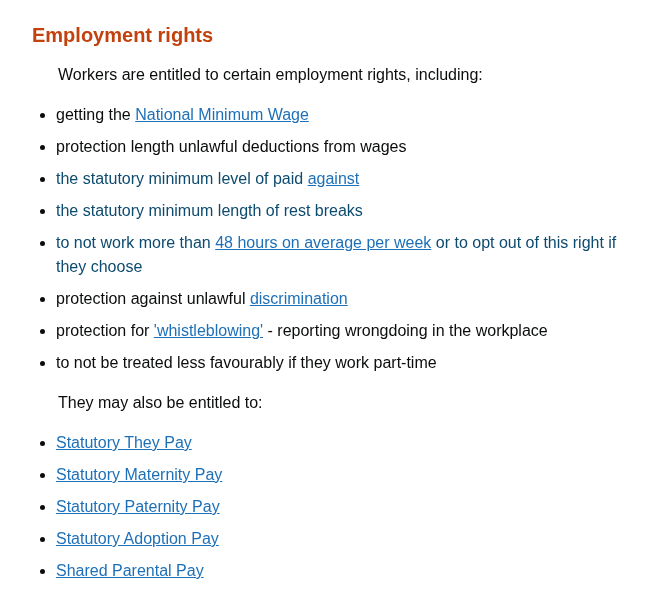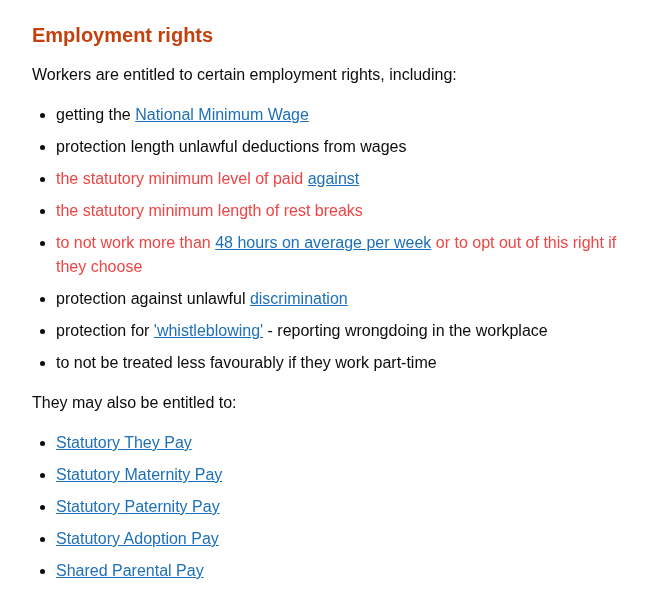--- a/index.html
+++ b/index.html
@@ -20,38 +20,39 @@
     h2 {
       font-size: 1.25rem;
       font-weight: bold;
       margin-bottom: 16px;
       color: #c2410c;
     }
 
     p {
       margin-bottom: 16px;
       line-height: 1.5;
+      margin-left: 26px;
     }
 
     ul {
       margin: 0 0 16px 0;
       padding-left: 24px;
     }
 
     ul li {
       margin-bottom: 8px;
       line-height: 1.5;
     }
 
     a {
       color: #1d70b8;
     }
 
     .red-text {
-      color: #ef4444;
+      color: #0c4a6e;
     }
   </style>
 </head>
 <body>
 
 <h2>Employment rights</h2>
 
 <p>Workers are entitled to certain employment rights, including:</p>
 
 <ul id="rights-ul">

